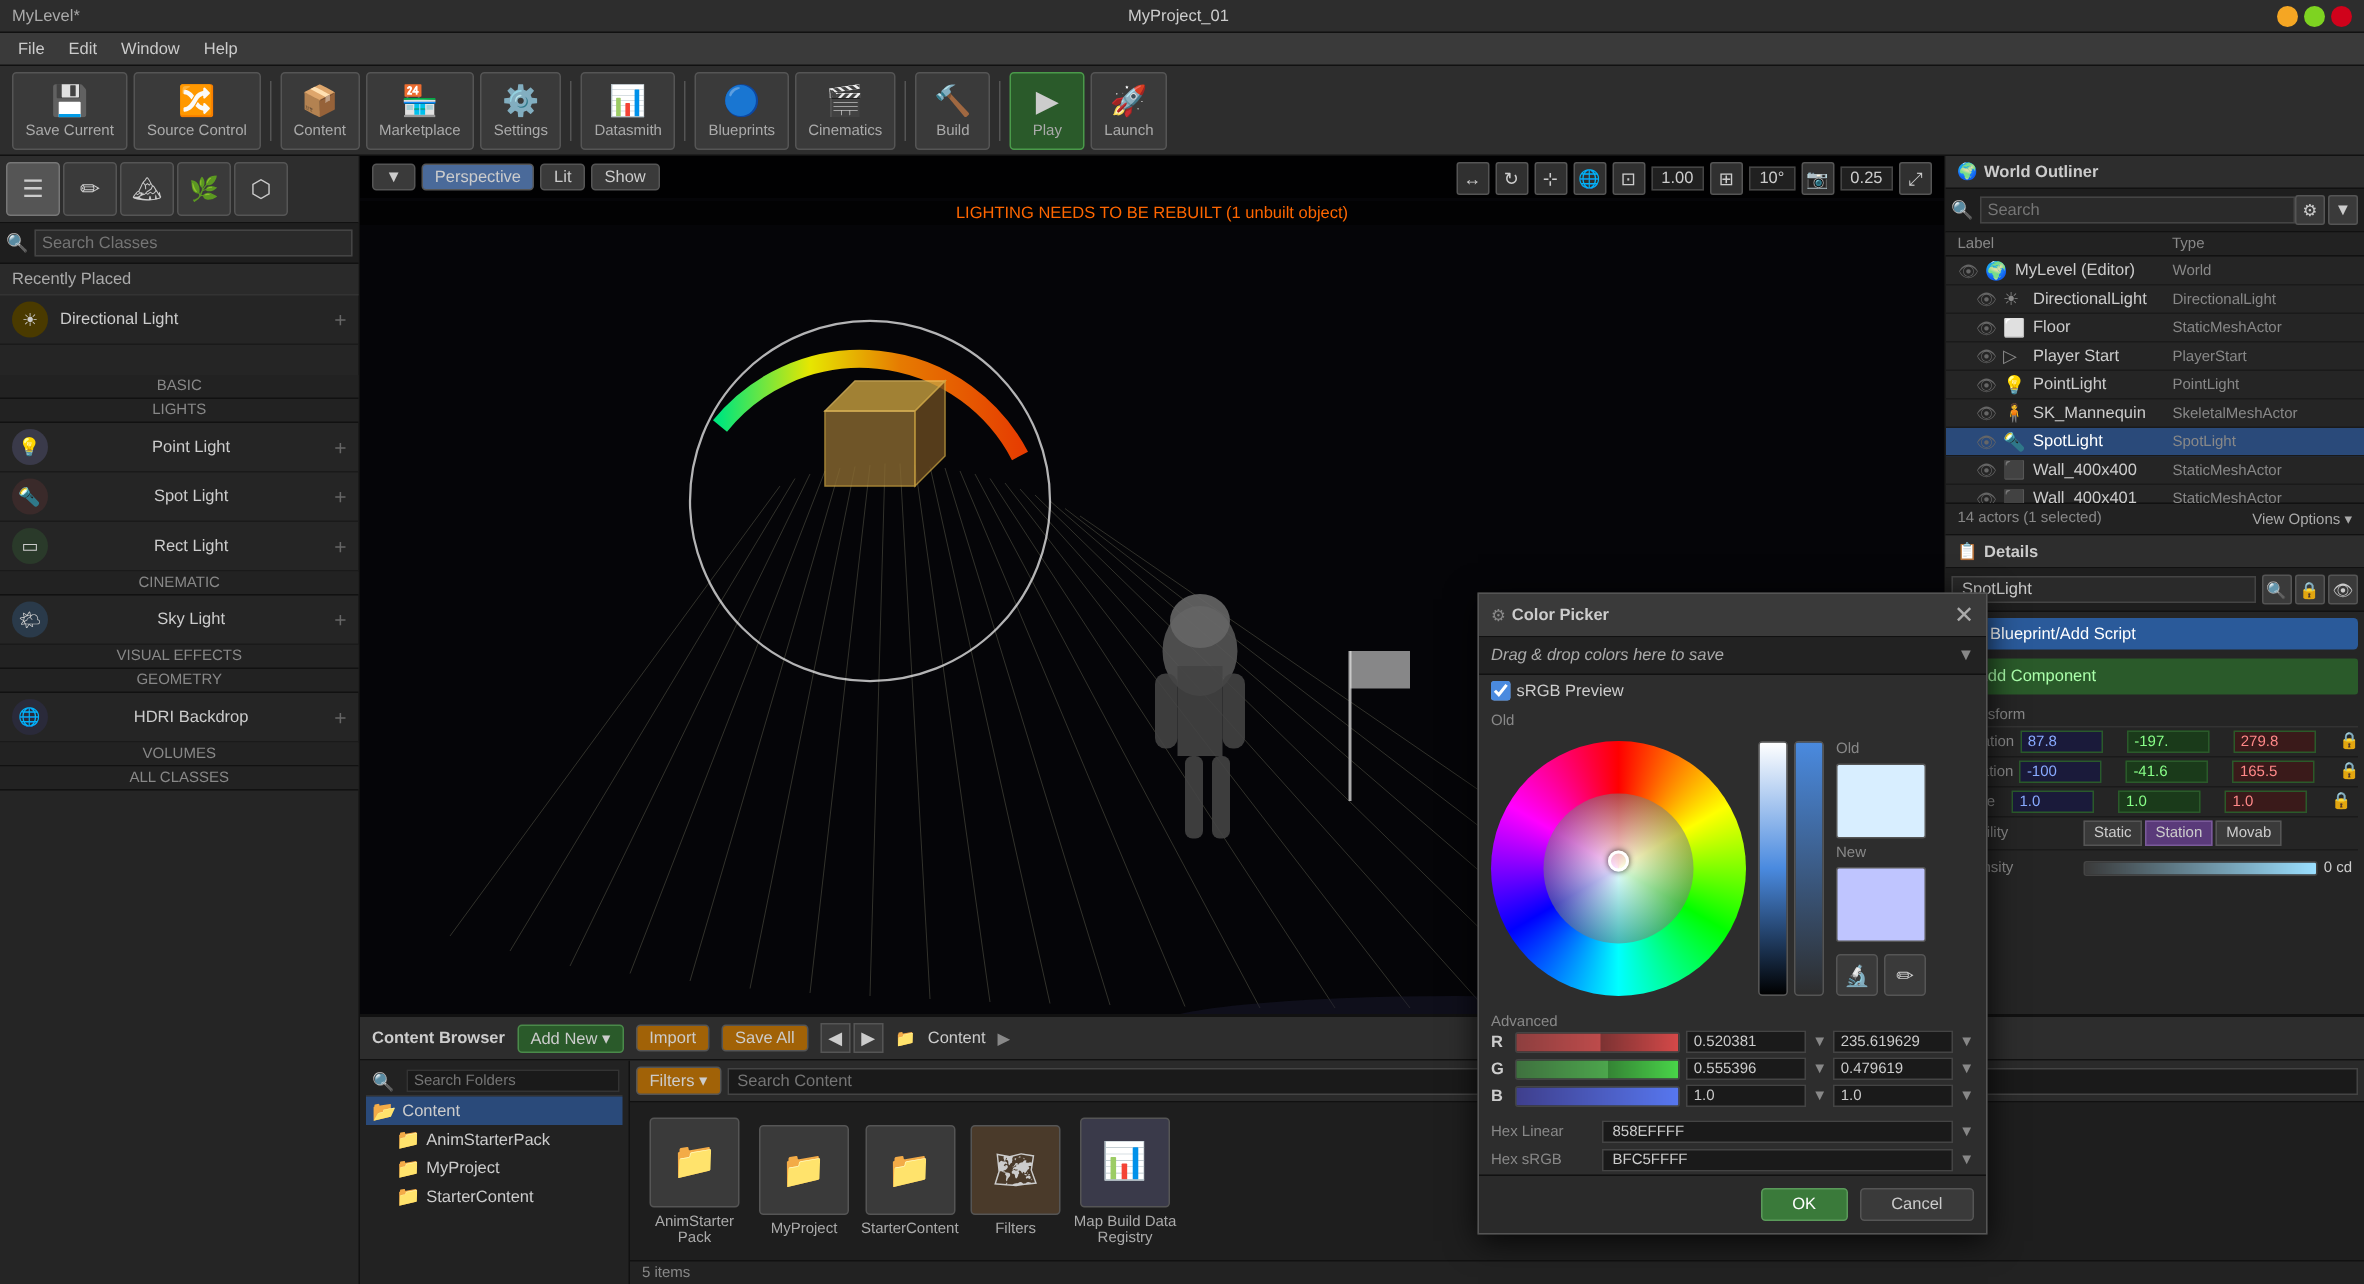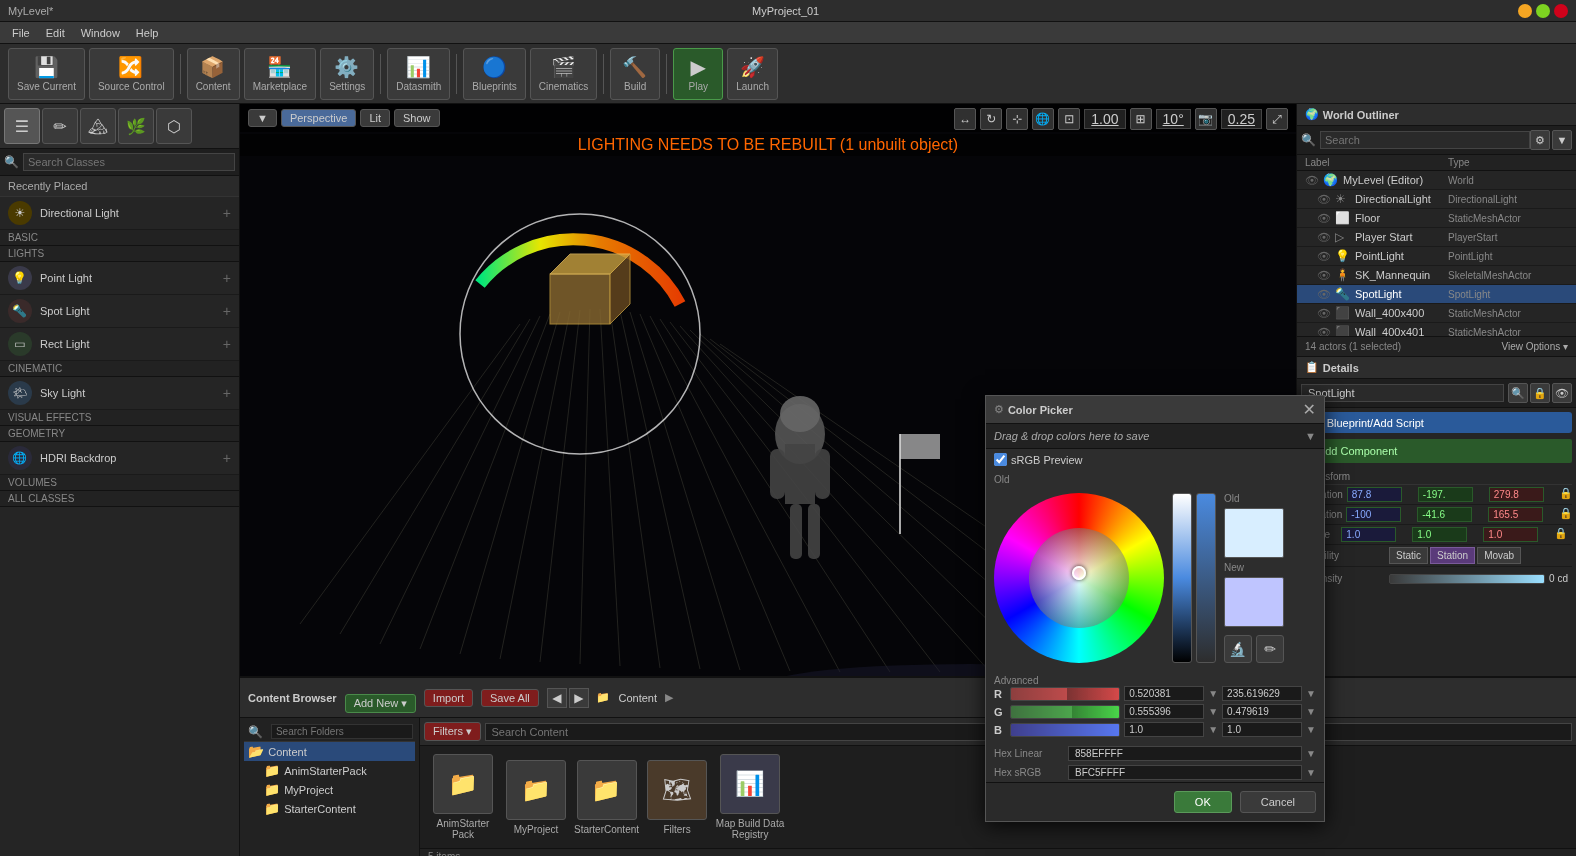--- a/index.html
+++ b/index.html
@@ -42,21 +42,21 @@
     .toolbar-btn { display: flex; flex-direction: column; align-items: center; justify-content: center; background: #3a3a3a; border: 1px solid #555; border-radius: 3px; padding: 4px 8px; cursor: pointer; min-width: 50px; height: 52px; gap: 2px; }
     .toolbar-btn-icon { font-size: 20px; color: #ccc; }
     .toolbar-btn-label { font-size: 10px; color: #aaa; white-space: nowrap; }
     .toolbar-separator { width: 1px; height: 40px; background: #555; margin: 0 2px; }
 
     
     .viewport-container { flex: 1; position: relative; background: #000; overflow: hidden; }
     .viewport-toolbar { display: flex; align-items: center; background: rgba(0,0,0,0.7); height: 28px; padding: 0 8px; gap: 4px; position: absolute; top: 0; left: 0; right: 0; z-index: 10; }
     .viewport-btn { padding: 2px 8px; background: #3a3a3a; border: 1px solid #555; border-radius: 3px; color: #ccc; cursor: pointer; font-size: 11px; }
     .viewport-btn.active { background: #4a6a9a; }
-    .viewport-warning { position: absolute; top: 30px; left: 0; right: 0; background: rgba(0,0,0,0.6); color: #ff6600; text-align: center; padding: 2px; font-size: 16px; z-index: 10; }
+    .viewport-warning { position: absolute; top: 30px; left: 0; right: 0; background: rgba(0,0,0,0.6); color: #ff6600; text-align: center; padding: 2px; font-size: 11px; z-index: 10; }
 
     
     .right-panel { width: 280px; background: #252525; display: flex; flex-direction: column; border-left: 1px solid #111; }
     .outliner-header { background: #2d2d2d; padding: 4px 8px; border-bottom: 1px solid #111; font-weight: bold; color: #ccc; display: flex; align-items: center; gap: 4px; }
     .outliner-search { display: flex; align-items: center; padding: 4px; background: #1e1e1e; border-bottom: 1px solid #111; }
     .outliner-search input { flex: 1; background: #2a2a2a; border: 1px solid #444; color: #ccc; padding: 2px 6px; font-size: 11px; }
     .outliner-cols { display: flex; padding: 2px 8px; background: #222; border-bottom: 1px solid #111; font-size: 10px; color: #888; }
     .col-label { flex: 1; }
     .col-type { width: 120px; }
     .outliner-list { flex: 1; overflow-y: auto; }
@@ -81,22 +81,22 @@
     .coord-input { width: 55px; background: #1a3a1a; border: 1px solid #2a5a2a; color: #8f8; padding: 1px 4px; font-size: 10px; }
     .coord-lock { color: #888; font-size: 11px; }
     .mobility-row { display: flex; gap: 2px; }
     .mobility-btn { padding: 2px 6px; background: #3a3a3a; border: 1px solid #555; color: #ccc; font-size: 10px; cursor: pointer; }
     .mobility-btn.active { background: #5a3a7a; border-color: #7a5a9a; }
 
     
     .bottom-panel { height: 180px; background: #252525; border-top: 2px solid #111; display: flex; flex-direction: column; }
     .content-browser-header { display: flex; align-items: center; background: #2d2d2d; padding: 4px 8px; border-bottom: 1px solid #111; gap: 8px; }
     .content-browser-title { font-weight: bold; color: #ccc; font-size: 11px; }
-    .cb-btn { padding: 2px 8px; background: #7f1d1d; border: 1px solid #555; border-radius: 3px; color: #ccc; font-size: 11px; cursor: pointer; }
-    .cb-btn.green { background: #2a5a2a; border-color: #4a8a4a; margin-top: 12px; }
+    .cb-btn { padding: 2px 8px; background: #a16207; border: 1px solid #555; border-radius: 3px; color: #ccc; font-size: 11px; cursor: pointer; }
+    .cb-btn.green { background: #2a5a2a; border-color: #4a8a4a; }
     .cb-row { display: flex; flex: 1; overflow: hidden; }
     .cb-left { width: 180px; background: #222; border-right: 1px solid #111; padding: 4px; overflow-y: auto; }
     .cb-folder { display: flex; align-items: center; padding: 2px 4px; cursor: pointer; gap: 4px; font-size: 11px; }
     .cb-folder.selected { background: #2a4a7a; }
     .cb-folder .folder-icon { color: #c8a020; font-size: 13px; }
     .cb-main { flex: 1; background: #1e1e1e; display: flex; flex-direction: column; }
     .cb-toolbar { display: flex; align-items: center; background: #2a2a2a; padding: 4px; gap: 4px; border-bottom: 1px solid #111; }
     .cb-search { flex: 1; background: #1a1a1a; border: 1px solid #444; color: #ccc; padding: 2px 6px; font-size: 11px; }
     .cb-assets { display: flex; gap: 8px; padding: 8px; flex: 1; align-items: center; }
     .asset-item { display: flex; flex-direction: column; align-items: center; gap: 4px; cursor: pointer; }
@@ -157,21 +157,21 @@
     
     .scene-bg { width: 100%; height: 100%; background: #000; position: relative; overflow: hidden; }
 
     
     ::-webkit-scrollbar { width: 8px; }
     ::-webkit-scrollbar-track { background: #1a1a1a; }
     ::-webkit-scrollbar-thumb { background: #555; border-radius: 4px; }
 
     .viewport-icons { position: absolute; top: 4px; right: 8px; display: flex; gap: 4px; align-items: center; }
     .vp-icon-btn { width: 22px; height: 22px; background: rgba(60,60,60,0.8); border: 1px solid #555; border-radius: 2px; display: flex; align-items: center; justify-content: center; cursor: pointer; color: #ccc; font-size: 12px; }
-    .vp-num { background: rgba(40,40,40,0.8); border: 1px solid #444; color: #ccc; padding: 1px 6px; font-size: 14px; text-decoration: underline; }
+    .vp-num { background: rgba(40,40,40,0.8); border: 1px solid #444; color: #ccc; padding: 1px 6px; font-size: 11px; }
     .search-icon-inline { color: #888; font-size: 12px; margin-right: 4px; }
     .outliner-actions { display: flex; gap: 2px; }
     .outliner-action-btn { width: 20px; height: 20px; background: #3a3a3a; border: 1px solid #555; display: flex; align-items: center; justify-content: center; cursor: pointer; color: #ccc; font-size: 11px; border-radius: 2px; }
   </style>
 </head>
 <body>
 
 <div class="title-bar">
   <span class="title-bar-left">MyLevel*</span>
   <span class="title-bar-title">MyProject_01</span>
@@ -257,21 +257,21 @@
         <span class="search-icon-inline">🔍</span>
         <input type="text" style="background: rgb(42, 42, 42); border: 1px solid rgb(68, 68, 68); color: rgb(204, 204, 204); padding: 2px 4px; width: 100%; font-size: 11px;" placeholder="Search Classes">
       </div>
       <div class="recently-placed">Recently Placed</div>
       <div class="light-item">
         <div class="light-icon" style="background:#4a3a00;">☀</div>
         <span class="light-label">Directional Light</span>
         <span class="light-add">+</span>
       </div>
 
-      <div style="margin-top:0;">
+      <div style="margin-top:20px;text-align:center;">
         <div class="panel-section-title">Basic</div>
         <div class="panel-section-title">Lights</div>
         <div class="light-item">
           <div class="light-icon" style="background:#3a3a4a;">💡</div>
           <span class="light-label">Point Light</span>
           <span class="light-add">+</span>
         </div>
         <div class="light-item">
           <div class="light-icon" style="background:#3a2a2a;">🔦</div>
           <span class="light-label">Spot Light</span>

